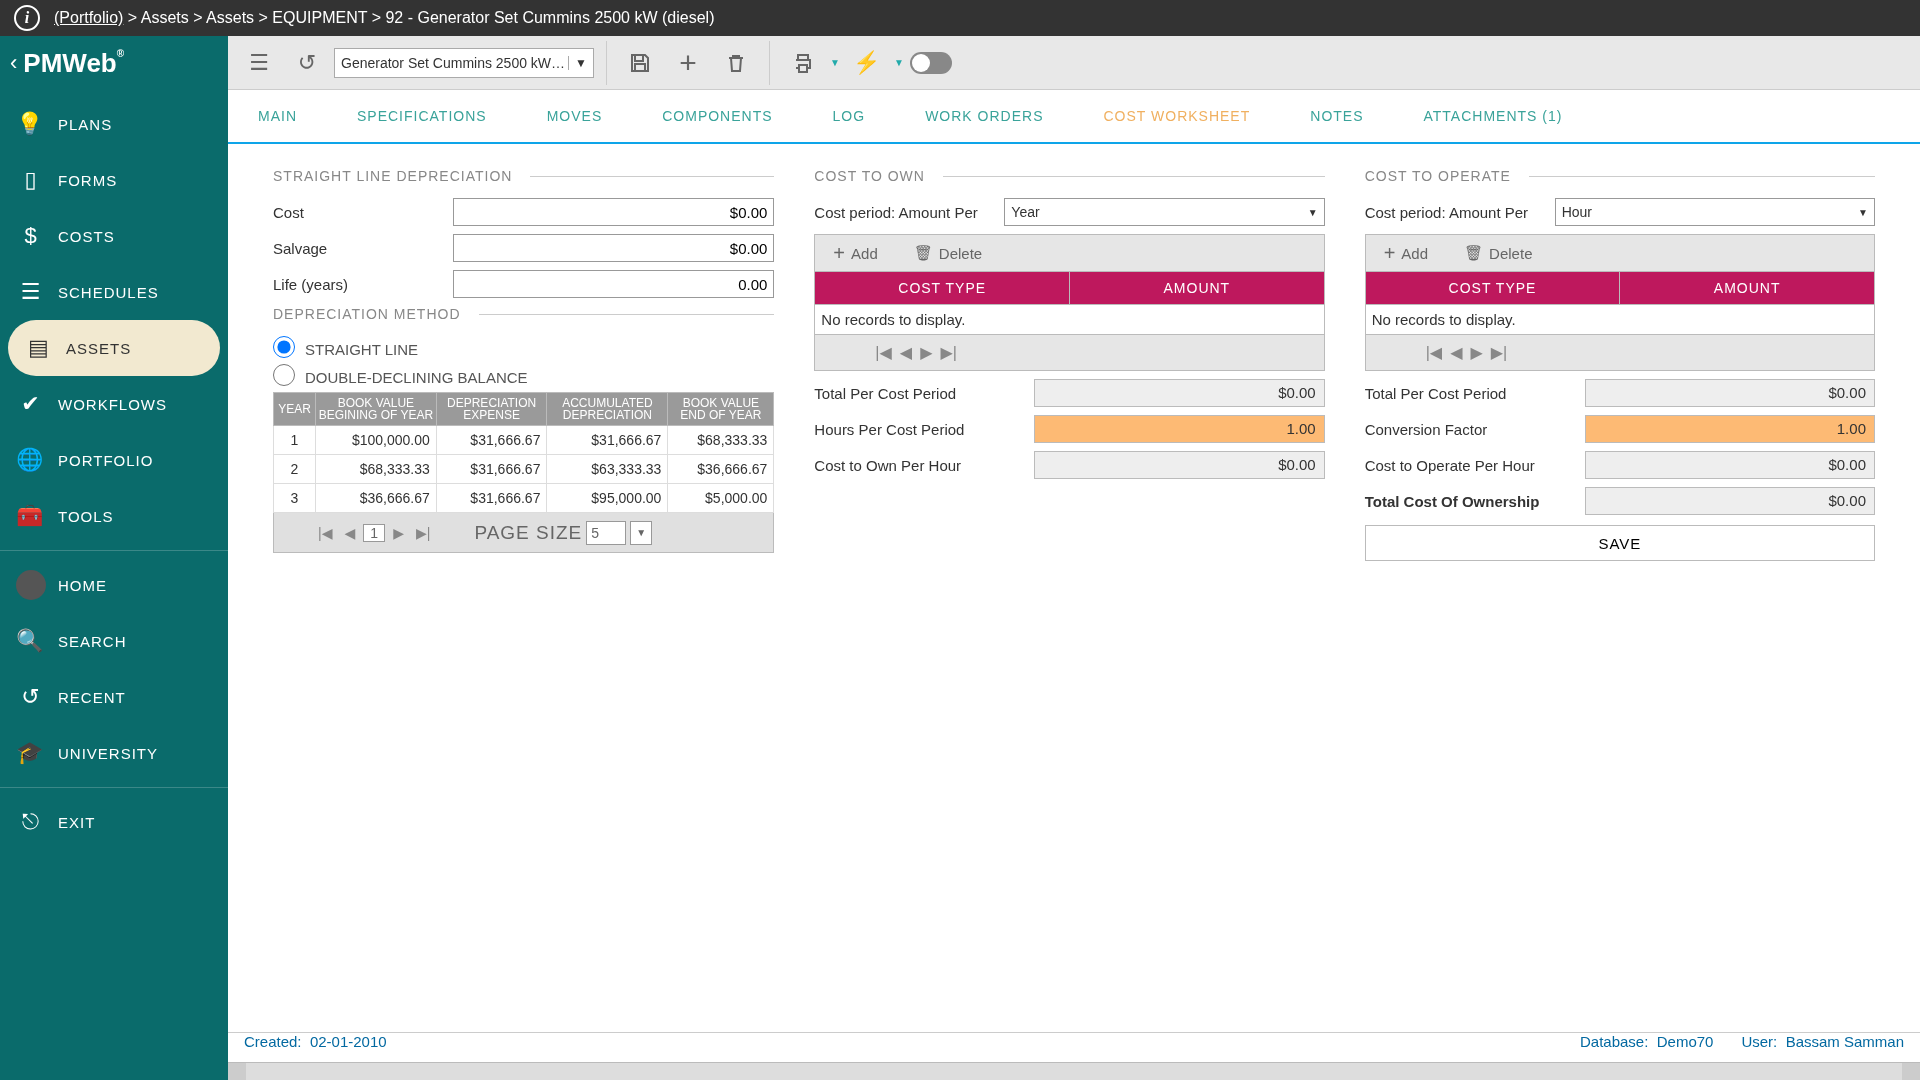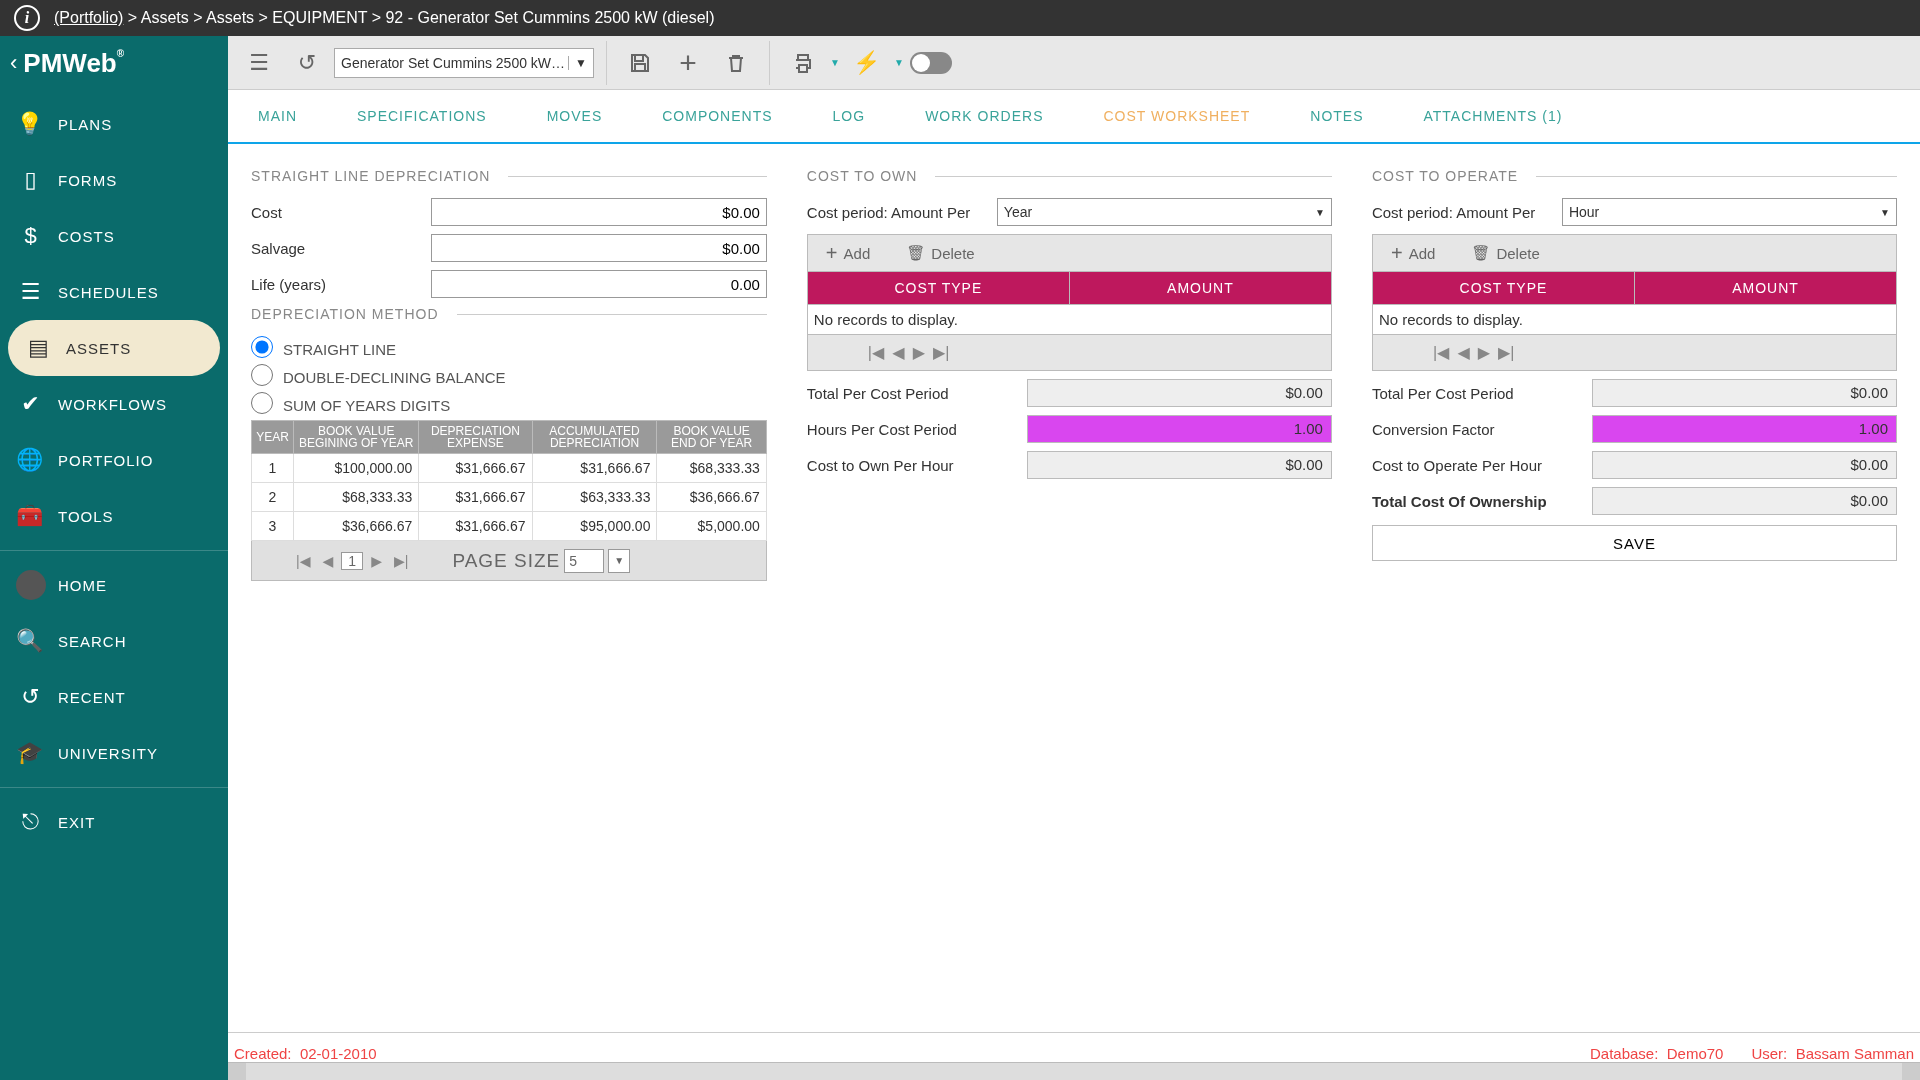--- a/index.html
+++ b/index.html
@@ -21,21 +21,21 @@
 .avatar{width:30px;height:30px;border-radius:50%;background:#555;display:inline-block;margin-right:12px;vertical-align:middle}
 .content{flex:1;display:flex;flex-direction:column;min-width:0;background:#fff}
 .toolbar{height:54px;background:#e8e8e8;border-bottom:1px solid #ccc;display:flex;align-items:center;padding:0 10px;gap:6px}
 .tool-btn{width:42px;height:42px;display:flex;align-items:center;justify-content:center;color:#666;font-size:22px;cursor:pointer}
 .tool-sep{width:1px;height:44px;background:#ccc;margin:0 6px}
 .asset-select{width:260px;height:30px;border:1px solid #aaa;background:#fff;display:flex;align-items:center;padding:0 6px;justify-content:space-between;font-size:14px;overflow:hidden;white-space:nowrap}
 .dd-btn{border-left:1px solid #aaa;padding-left:6px;font-size:12px}
 .tab-row{height:54px;border-bottom:2px solid #0ea5e9;display:flex;align-items:center}
 .tab{padding:0 30px;height:100%;display:flex;align-items:center;color:#3aa39a;font-size:14px;letter-spacing:1px;cursor:pointer}
 .tab.active{color:#f0b060}
-.panels{flex:1;display:flex;gap:40px;padding:24px 23px;overflow:auto}
+.panels{flex:1;display:flex;gap:40px;padding:24px 45px;overflow:auto}
 .panel{width:560px}
 .panel2, .panel3{width:570px}
 .sec-title{color:#888;font-size:14px;letter-spacing:1px;display:flex;align-items:center;margin-bottom:14px}
 .sec-title::after{content:"";flex:1;height:1px;background:#ccc;margin-left:18px}
 .field-row{display:flex;align-items:center;margin-bottom:8px}
 .field-row label{width:180px;font-size:15px}
 .field-row input.txt{flex:1;height:28px;border:1px solid #999;text-align:right;padding:0 6px;font-size:15px}
 .radio-row{display:flex;align-items:flex-end;margin-bottom:6px;font-size:15px;color:#555}
 .radio-row input{width:22px;height:22px;margin-right:10px}
 .dep-table{border:1px solid #bbb;border-collapse:collapse;width:100%;margin-top:6px;font-size:14px}
@@ -51,23 +51,23 @@
 .grid-toolbar{border:1px solid #bbb;background:#e6e6e6;height:38px;display:flex;align-items:center}
 .grid-toolbar .gt-btn{padding:0 18px;color:#666;display:flex;align-items:center;gap:6px;font-size:15px;cursor:pointer}
 .grid-head{display:flex;background:#be185d;color:#fff;border:1px solid #bbb;border-top:none}
 .grid-head div{flex:1;text-align:center;padding:8px 0;font-size:14px;letter-spacing:1px}
 .grid-head div:first-child{border-right:1px solid #bbb}
 .grid-empty{border:1px solid #bbb;border-top:none;padding:6px;font-size:15px}
 .grid-pager{border:1px solid #bbb;border-top:none;background:#e6e6e6;height:36px;display:flex;align-items:center;padding-left:60px;gap:8px;color:#888;font-size:16px}
 .ro-field{display:flex;align-items:center;margin-top:8px}
 .ro-field label{width:220px;font-size:15px}
 .ro-field .ro-box{flex:1;height:28px;border:1px solid #bbb;background:#eee;text-align:right;padding:4px 8px;font-size:15px}
-.ro-field .ro-box.white{background:#d946ef}
+.ro-field .ro-box.white{background:#fdba74}
 .save-btn{width:100%;height:36px;border:1px solid #bbb;background:#fff;margin-top:10px;font-size:15px;letter-spacing:1px;cursor:pointer}
-.statusbar{height:30px;border-top:1px solid #ccc;display:flex;align-items:flex-end;padding:0 6px;font-size:15px;color:#ef4444;justify-content:space-between}
+.statusbar{height:30px;border-top:1px solid #ccc;display:flex;align-items:flex-start;padding:0 16px;font-size:15px;color:#0369a1;justify-content:space-between}
 .statusbar .right{margin-left:auto;display:flex;gap:28px}
 .hscroll{height:18px;background:#ddd;border-top:1px solid #bbb;position:relative}
 .hscroll::before,.hscroll::after{content:"";position:absolute;top:0;width:18px;height:100%;background:#ccc}
 .hscroll::before{left:0}
 .hscroll::after{right:0}
 .toggle{position:relative;width:44px;height:22px;background:#888;border-radius:11px}
 .toggle::after{content:"";position:absolute;width:18px;height:18px;background:#fff;border-radius:50%;top:2px;left:2px}
 svg.ic{width:24px;height:24px;stroke:#666;fill:none;stroke-width:2}
 .bold{font-weight:bold}
 </style>
@@ -217,24 +217,20 @@
               <input class="txt" value="0.00" style="">
             </div>
           <div class="sec-title" style="margin-top:6px">DEPRECIATION METHOD</div>
           <div class="radio-row">
               <input type="radio" checked="" style="">
               <span>STRAIGHT LINE</span>
             </div>
           <div class="radio-row">
               <input type="radio" style="">
               <span>DOUBLE-DECLINING BALANCE</span>
-            </div>
-          <div class="radio-row">
-              <input type="radio" style="">
-              <span>SUM OF YEARS DIGITS</span>
             </div>
 
           <table class="dep-table">
             <thead>
                 <tr>
               <th style="width:42px">YEAR</th>
               <th>BOOK VALUE BEGINING OF YEAR</th>
               <th>DEPRECIATION EXPENSE</th>
               <th>ACCUMULATED DEPRECIATION</th>
               <th>BOOK VALUE END OF YEAR</th>

